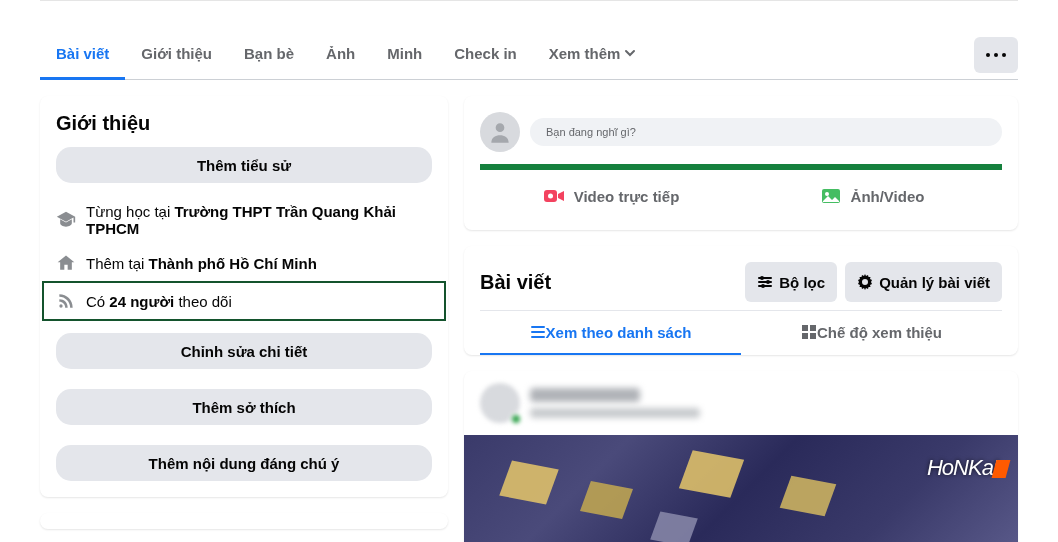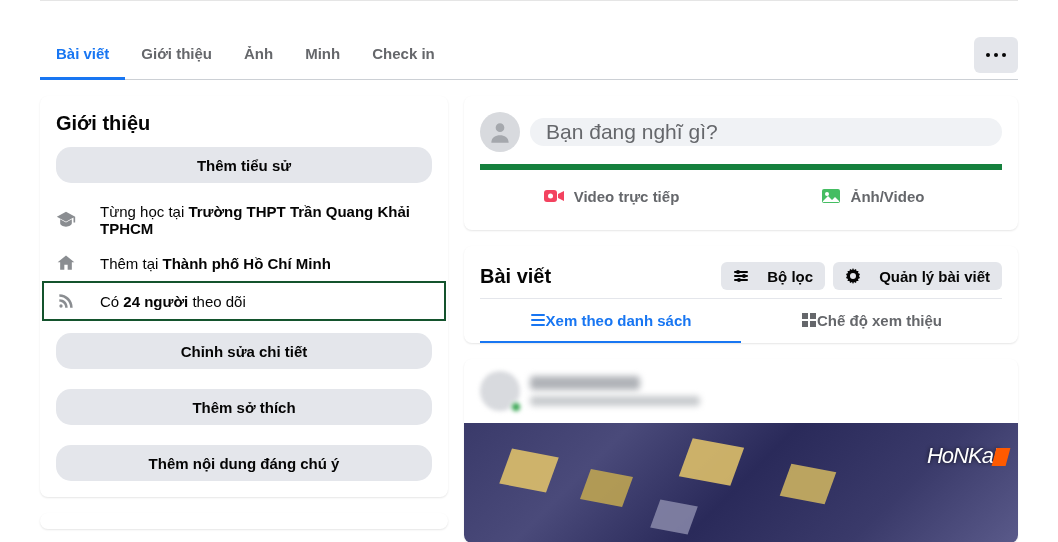--- a/index.html
+++ b/index.html
@@ -25,33 +25,33 @@
   .more-btn{width:44px;height:36px;background:var(--btn-gray);border-radius:6px;display:flex;align-items:center;justify-content:center;cursor:pointer;}
   .dots{width:20px;height:4px;display:flex;justify-content:space-between;}
   .dots span{width:4px;height:4px;border-radius:50%;background:var(--text);}
   .content{margin:16px 40px 0;display:flex;gap:16px;align-items:flex-start;}
   .col-left{width:408px;}
   .col-right{flex:1;}
   .card{background:var(--card);border-radius:8px;box-shadow:0 1px 2px rgba(0,0,0,0.1);margin-bottom:16px;padding:16px;}
   .card h2{margin:0 0 12px;font-size:20px;font-weight:700;color:var(--text);}
   .gray-btn{background:var(--btn-gray);border:none;border-radius:15px;width:100%;height:36px;font-size:15px;font-weight:600;color:var(--text);cursor:pointer;margin-top:8px;}
   .gray-btn:first-of-type{margin-top:0;}
-  .info-row{display:flex;align-items:center;gap:24px;padding:8px 0;font-size:15px;color:var(--text);}
+  .info-row{display:flex;align-items:center;gap:10px;padding:8px 0;font-size:15px;color:var(--text);}
   .info-row .ico{width:20px;height:20px;flex-shrink:0;fill:#8a8d91;}
   .follower-box{border:2px solid #14532d;margin:0 -14px;padding:0 12px;}
   .composer{display:flex;align-items:center;gap:10px;padding-bottom:12px;}
   .avatar{width:40px;height:40px;border-radius:50%;background:#d8dade;display:flex;align-items:center;justify-content:center;}
   .avatar svg{width:26px;height:26px;fill:#a5a8ad;}
-  .composer-input{flex:1;height:28px;border-radius:20px;background:var(--bg);padding:0 16px;color:var(--sec);font-size:21px;display:flex;align-items:center;cursor:pointer;}
+  .composer-input{flex:1;height:28px;border-radius:20px;background:var(--bg);padding:0 16px;color:var(--sec);font-size:11px;display:flex;align-items:center;cursor:pointer;}
   .composer-actions{display:flex;border-top:6px solid #15803d;padding-top:8px;}
   .comp-act{flex:1;display:flex;align-items:center;justify-content:center;gap:8px;height:36px;border-radius:6px;cursor:pointer;font-size:15px;font-weight:600;color:var(--sec);}
   .icon24{width:24px;height:24px;}
   .posts-head{display:flex;align-items:center;margin-bottom:6px;}
   .posts-head h2{margin:0;font-size:20px;font-weight:700;color:var(--text);flex:1;}
-  .pill-btn{background:var(--btn-gray);border:none;border-radius:6px;height:28px;padding:0 12px;font-size:15px;font-weight:600;color:var(--text);cursor:pointer;display:inline-flex;align-items:center;gap:18px;margin-left:8px;}
+  .pill-btn{background:var(--btn-gray);border:none;border-radius:6px;height:40px;padding:0 12px;font-size:15px;font-weight:600;color:var(--text);cursor:pointer;display:inline-flex;align-items:center;gap:6px;margin-left:8px;}
   .view-tabs{display:flex;border-top:1px solid #e4e6eb;margin-top:8px;}
   .vtab{flex:1;height:44px;display:flex;align-items:center;justify-content:center;font-size:15px;font-weight:600;color:var(--sec);cursor:pointer;border-bottom:2px solid transparent;}
   .vtab.active{color:var(--blue);border-bottom:2px solid var(--blue);}
   .post-card{padding:0;overflow:hidden;}
   .post-header{display:flex;align-items:center;gap:10px;padding:12px 16px;}
   .blur-name{width:110px;height:14px;background:#b0b3b8;border-radius:4px;filter:blur(3px);}
   .blur-sub{width:170px;height:10px;background:#c7cacd;border-radius:4px;filter:blur(3px);margin-top:6px;}
   .post-avatar{width:40px;height:40px;border-radius:50%;background:#d8dade;filter:blur(2px);position:relative;}
   .online-dot{width:12px;height:12px;border-radius:50%;background:#31a24c;border:2px solid #fff;position:absolute;right:-2px;bottom:-2px;filter:none;}
   .post-image{height:120px;background:linear-gradient(135deg,#3a3a6a 0%,#4a4a7a 25%,#2a2a5a 50%,#3a3a6a 75%,#5a5a8a 100%);position:relative;overflow:hidden;}
@@ -62,23 +62,30 @@
 </style>
 </head>
 <body>
 
 <div class="top-spacer"></div>
 
 <div class="tabs-wrap">
   <div class="tabs">
     <div class="tab active">Bài viết</div>
     <div class="tab">Giới thiệu</div>
+    <div class="tab">Bạn bè</div>
     <div class="tab">Ảnh</div>
     <div class="tab">Minh</div>
     <div class="tab">Check in</div>
+    <div class="tab">
+      <span>Xem thêm</span>
+      <svg width="12" height="12" viewBox="0 0 12 12">
+          <path d="M2 4 L6 8 L10 4" stroke="#65676b" stroke-width="2" fill="none" stroke-linecap="round"></path>
+        </svg>
+    </div>
   </div>
   <div class="tabs-spacer"></div>
   <div class="more-btn">
     <div class="dots">
         <span></span>
         <span></span>
         <span></span>
       </div>
   </div>
 </div>

